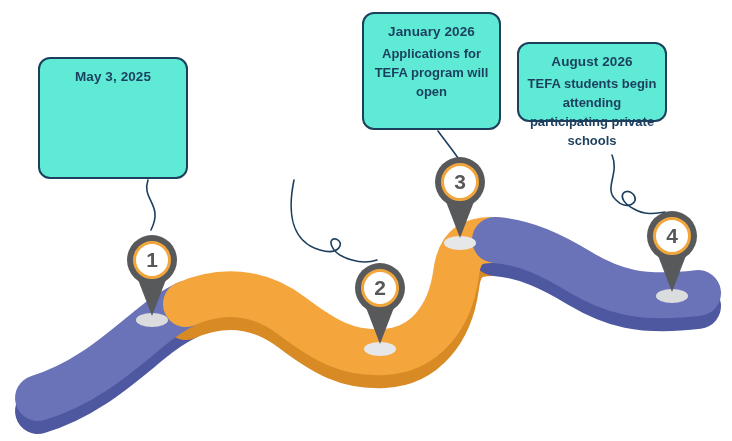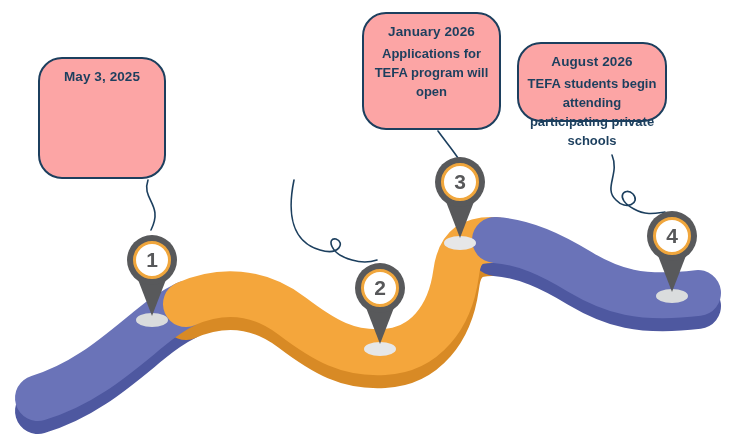--- a/index.html
+++ b/index.html
@@ -12,41 +12,41 @@
     background:#ffffff;
     overflow:hidden;
   }
 
   svg.art { position:absolute; left:0; top:0; }
 
   
   .bubble {
     position:absolute;
     box-sizing:border-box;
-    background:#fca5a5;
+    background:#5eead4;
     border:2.5px solid #1C3F5E;
-    border-radius:24px;
+    border-radius:12px;
     padding:10px 7px 8px;
     text-align:center;
     color:#1C3F5E;
     z-index:4;
   }
   .bubble .bubble-title {
     margin:0 0 6px;
     font-size:13.5px;
     font-weight:700;
     letter-spacing:.1px;
   }
   .bubble .bubble-body {
     margin:0;
     font-size:13px;
     font-weight:700;
     line-height:1.45;
   }
-  .bubble-1 { left:38px;  top:57px; width:128px; height:122px; }
+  .bubble-1 { left:38px;  top:57px; width:150px; height:122px; }
   .bubble-2 { left:202px; top:67px; width:147px; height:112px; }
   .bubble-3 { left:362px; top:12px; width:139px; height:118px; }
   .bubble-4 { left:517px; top:42px; width:150px; height:80px; }
 
   
   .pin { position:absolute; width:50px; height:82px; z-index:3; }
   .pin-head {
     position:absolute; left:0; top:0;
     width:50px; height:50px;
     border-radius:50%;

